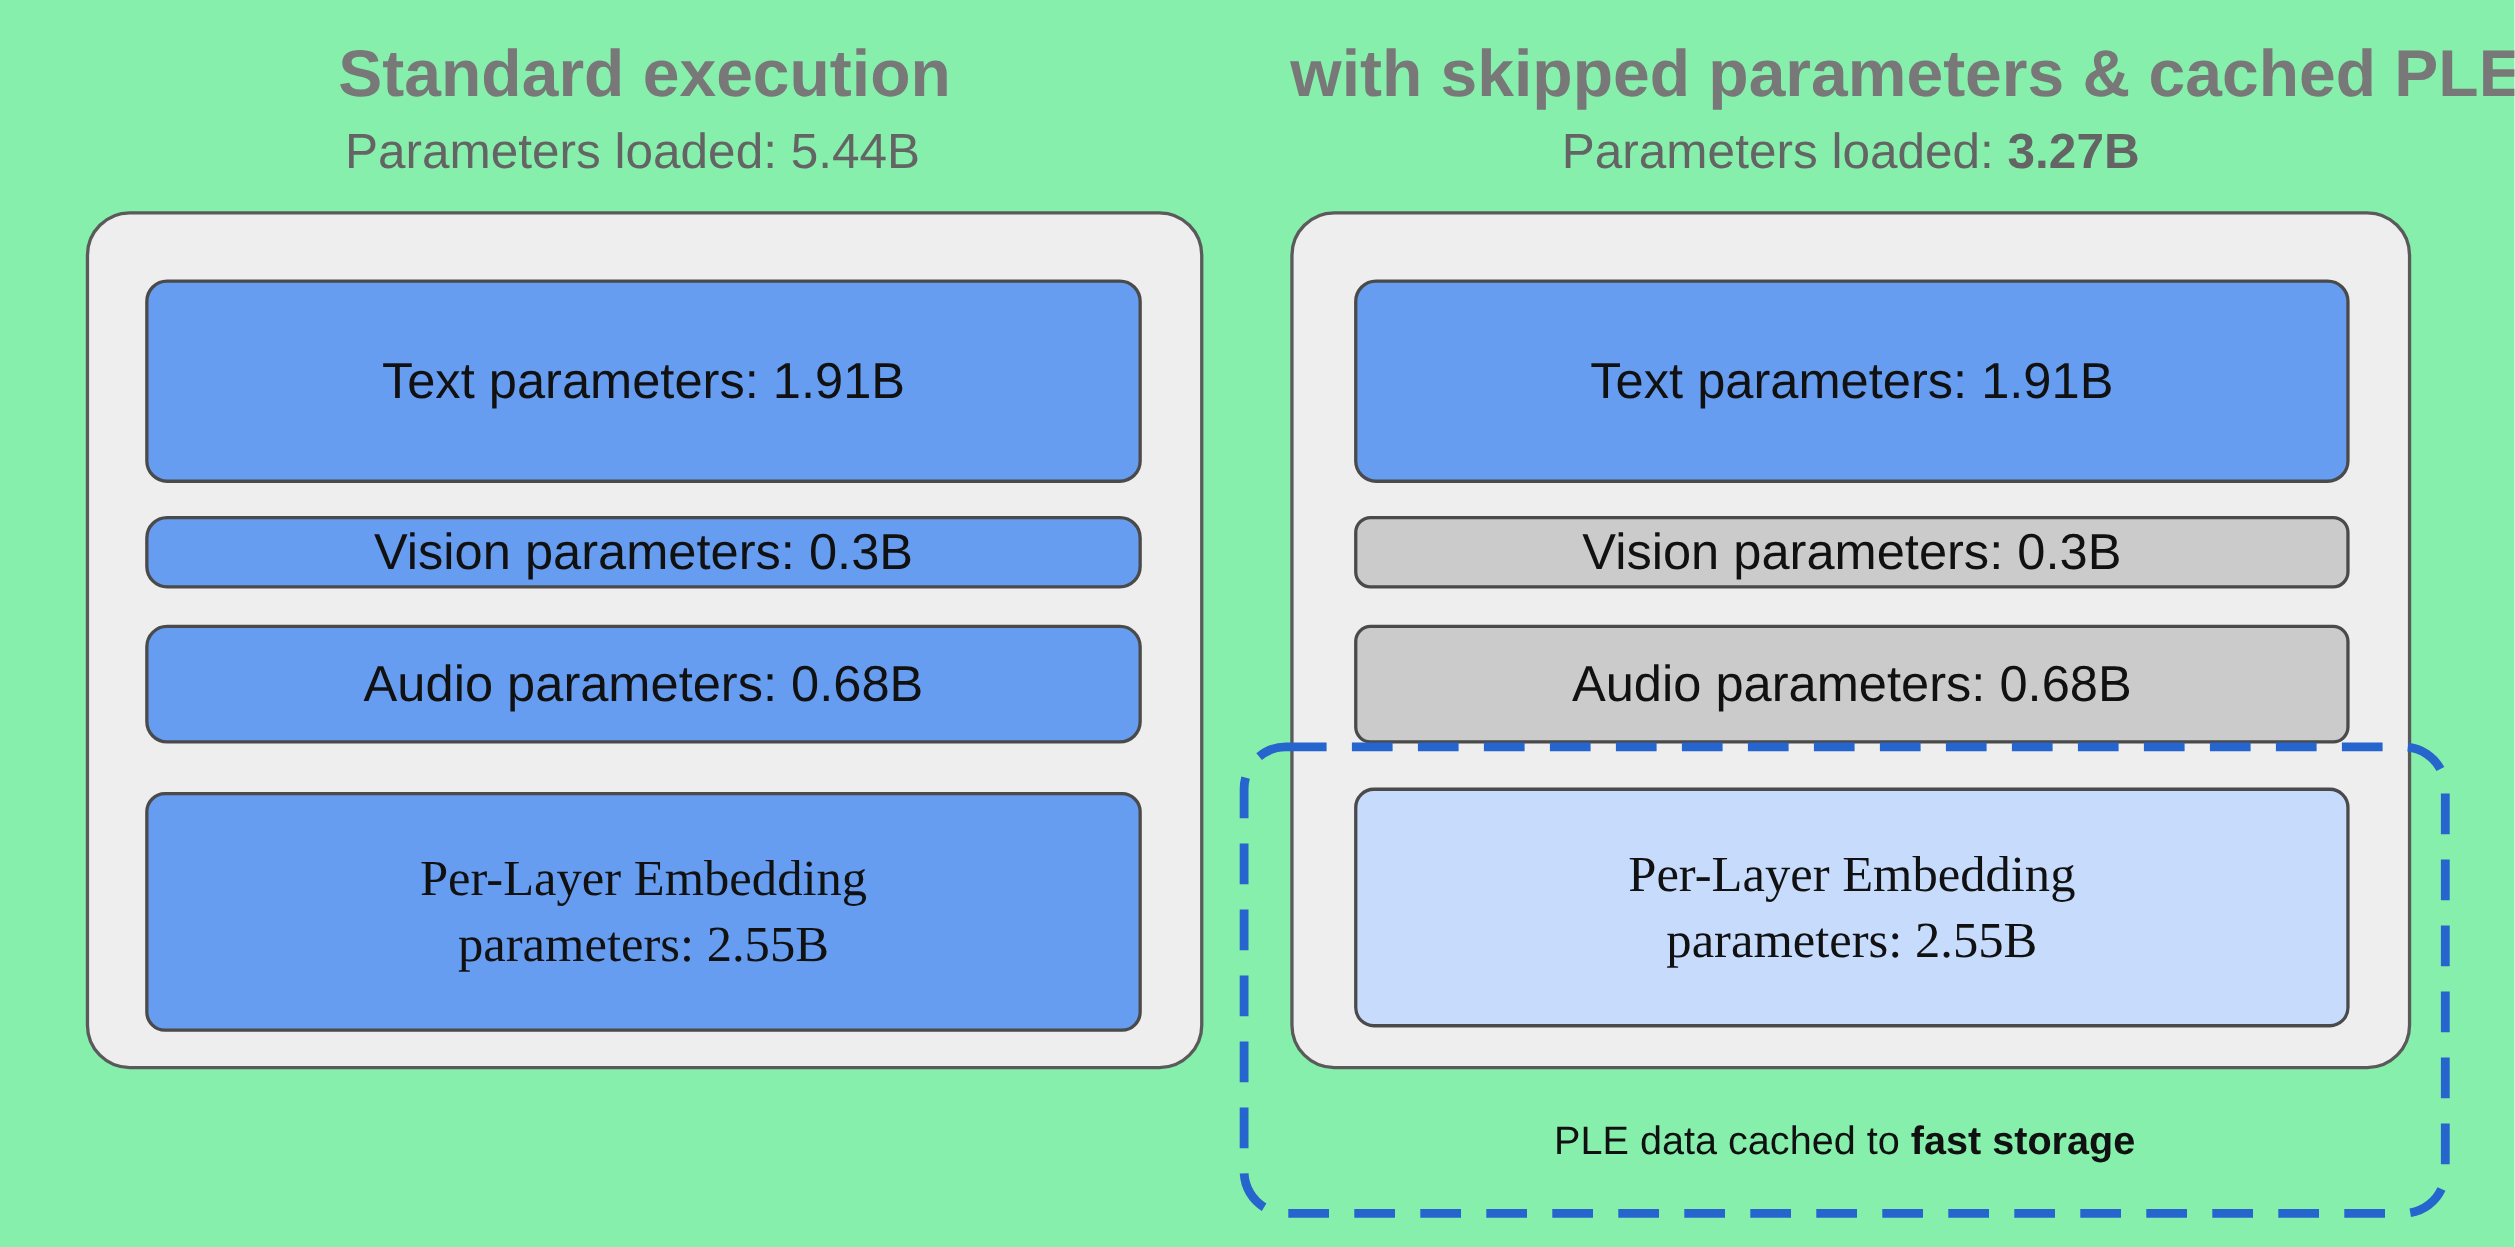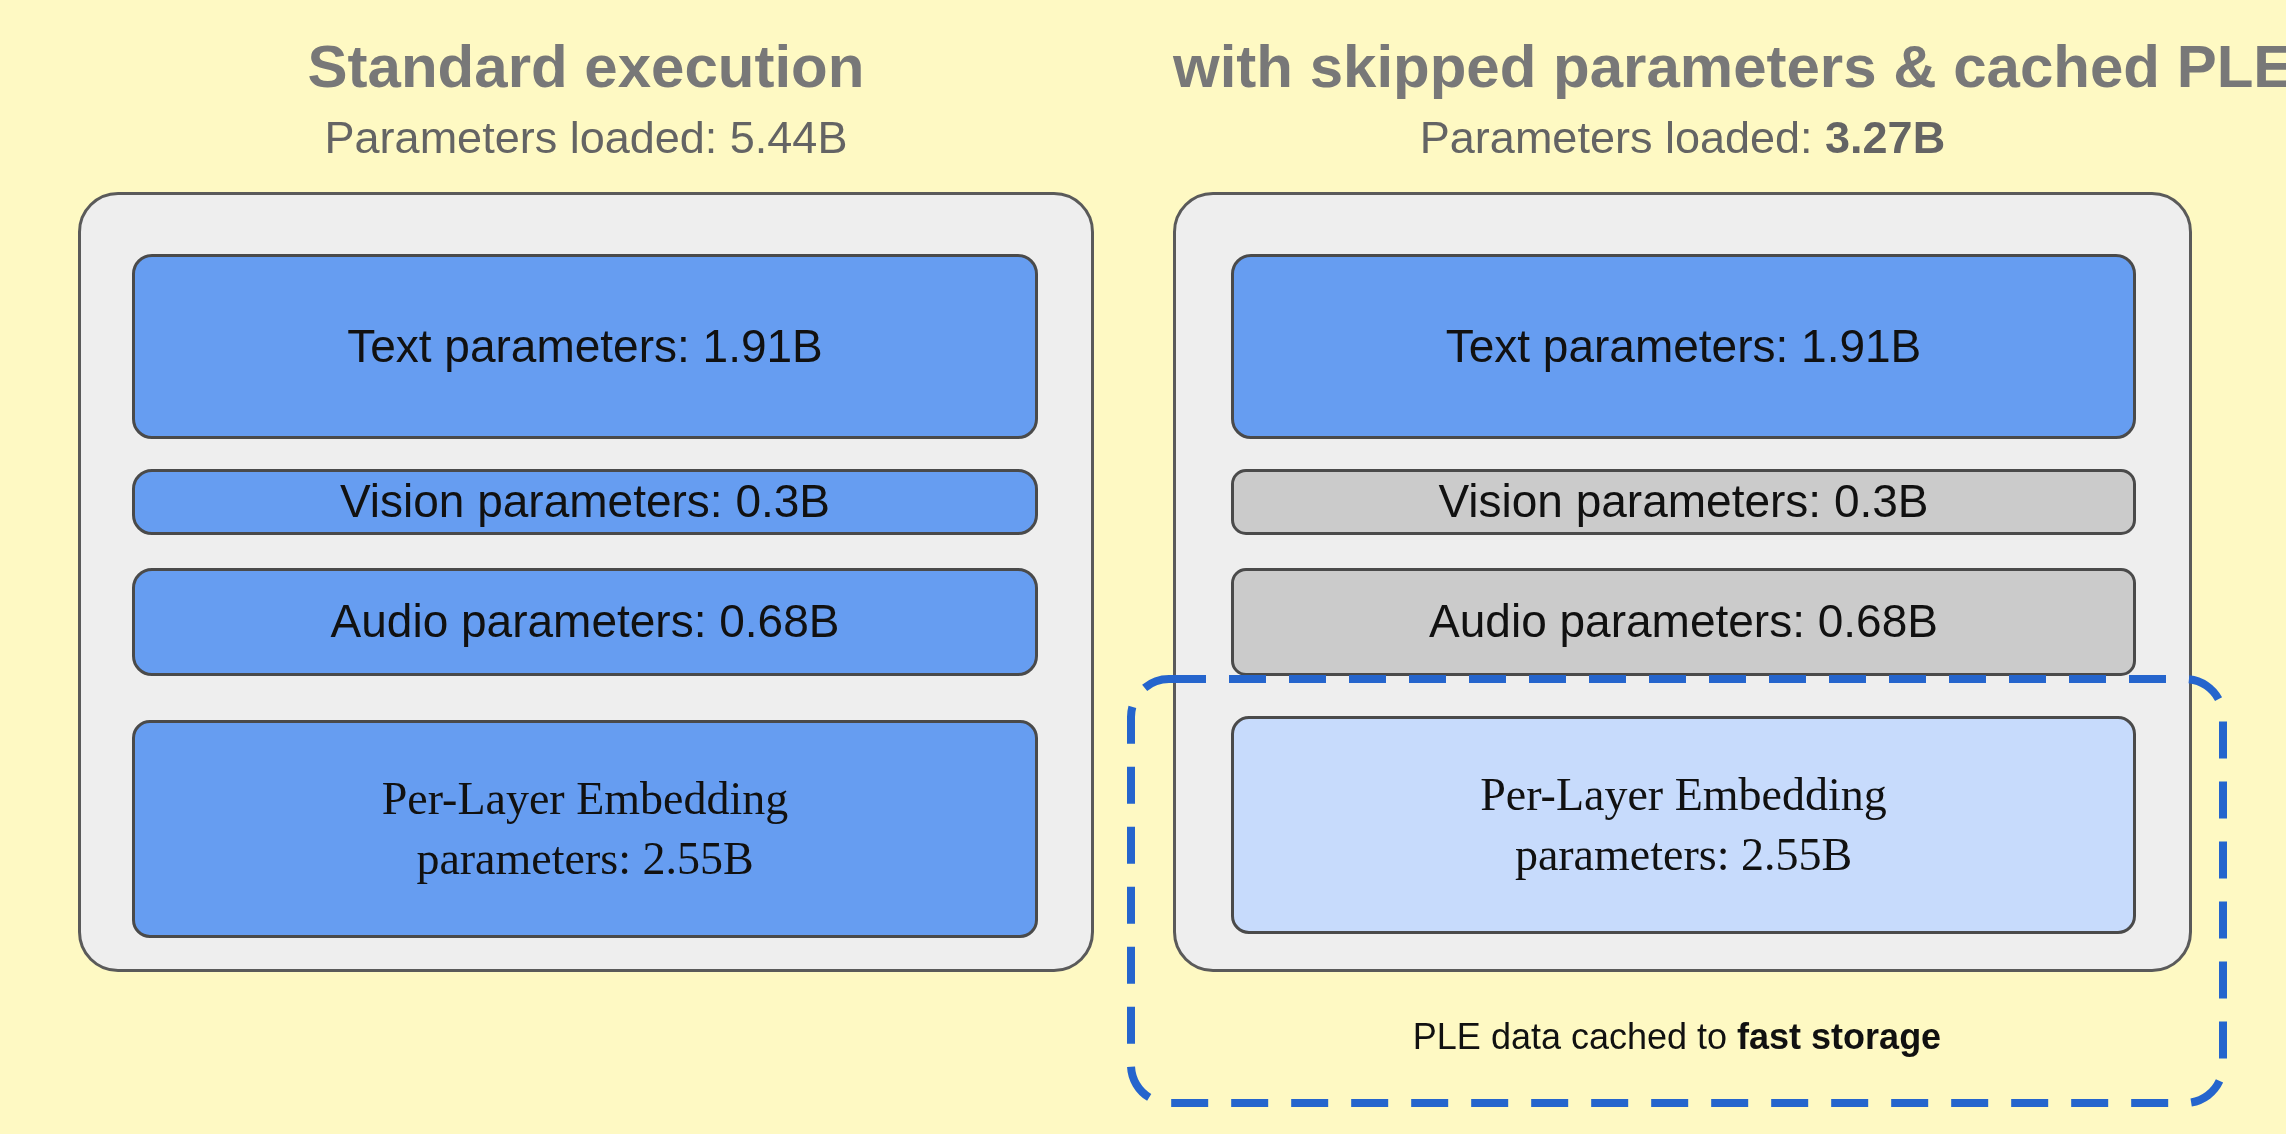--- a/index.html
+++ b/index.html
@@ -5,21 +5,21 @@
   html, body {
     margin: 0;
     padding: 0;
     background: #ffffff;
     font-family: "Liberation Sans", "DejaVu Sans", sans-serif;
   }
   .canvas {
     position: relative;
     width: 2286px;
     height: 1134px;
-    background: #fef9c3;
+    background: #86efac;
     overflow: hidden;
   }
 
   
   .panel-header { position: absolute; text-align: center; white-space: nowrap; }
   .panel-title {
     font-size: 60px;
     font-weight: bold;
     color: var(--title-gray, #787878);
     line-height: 66px;
@@ -77,21 +77,21 @@
   .cache-caption .caption-bold { font-weight: bold; }
 </style>
 </head>
 <body>
 
 <div class="canvas">
 
   <div class="panel-header" style="left:78px; top:34px; width:1016px;">
     <div class="panel-title">Standard execution</div>
   </div>
-  <div class="panel-subtitle" style="left:78px; top:112px; width:1016px;">
+  <div class="panel-subtitle" style="left:67px; top:112px; width:1016px;">
     <span>Parameters loaded:</span>
     <span>5.44B</span>
   </div>
 
   <div class="model-container" style="left:78px; top:192px; width:1016px; height:780px;">
 
     <div class="param-box loaded" style="left:51px; top:59px; width:906px; height:185px;">
       <span>Text parameters: 1.91B</span>
     </div>
 

